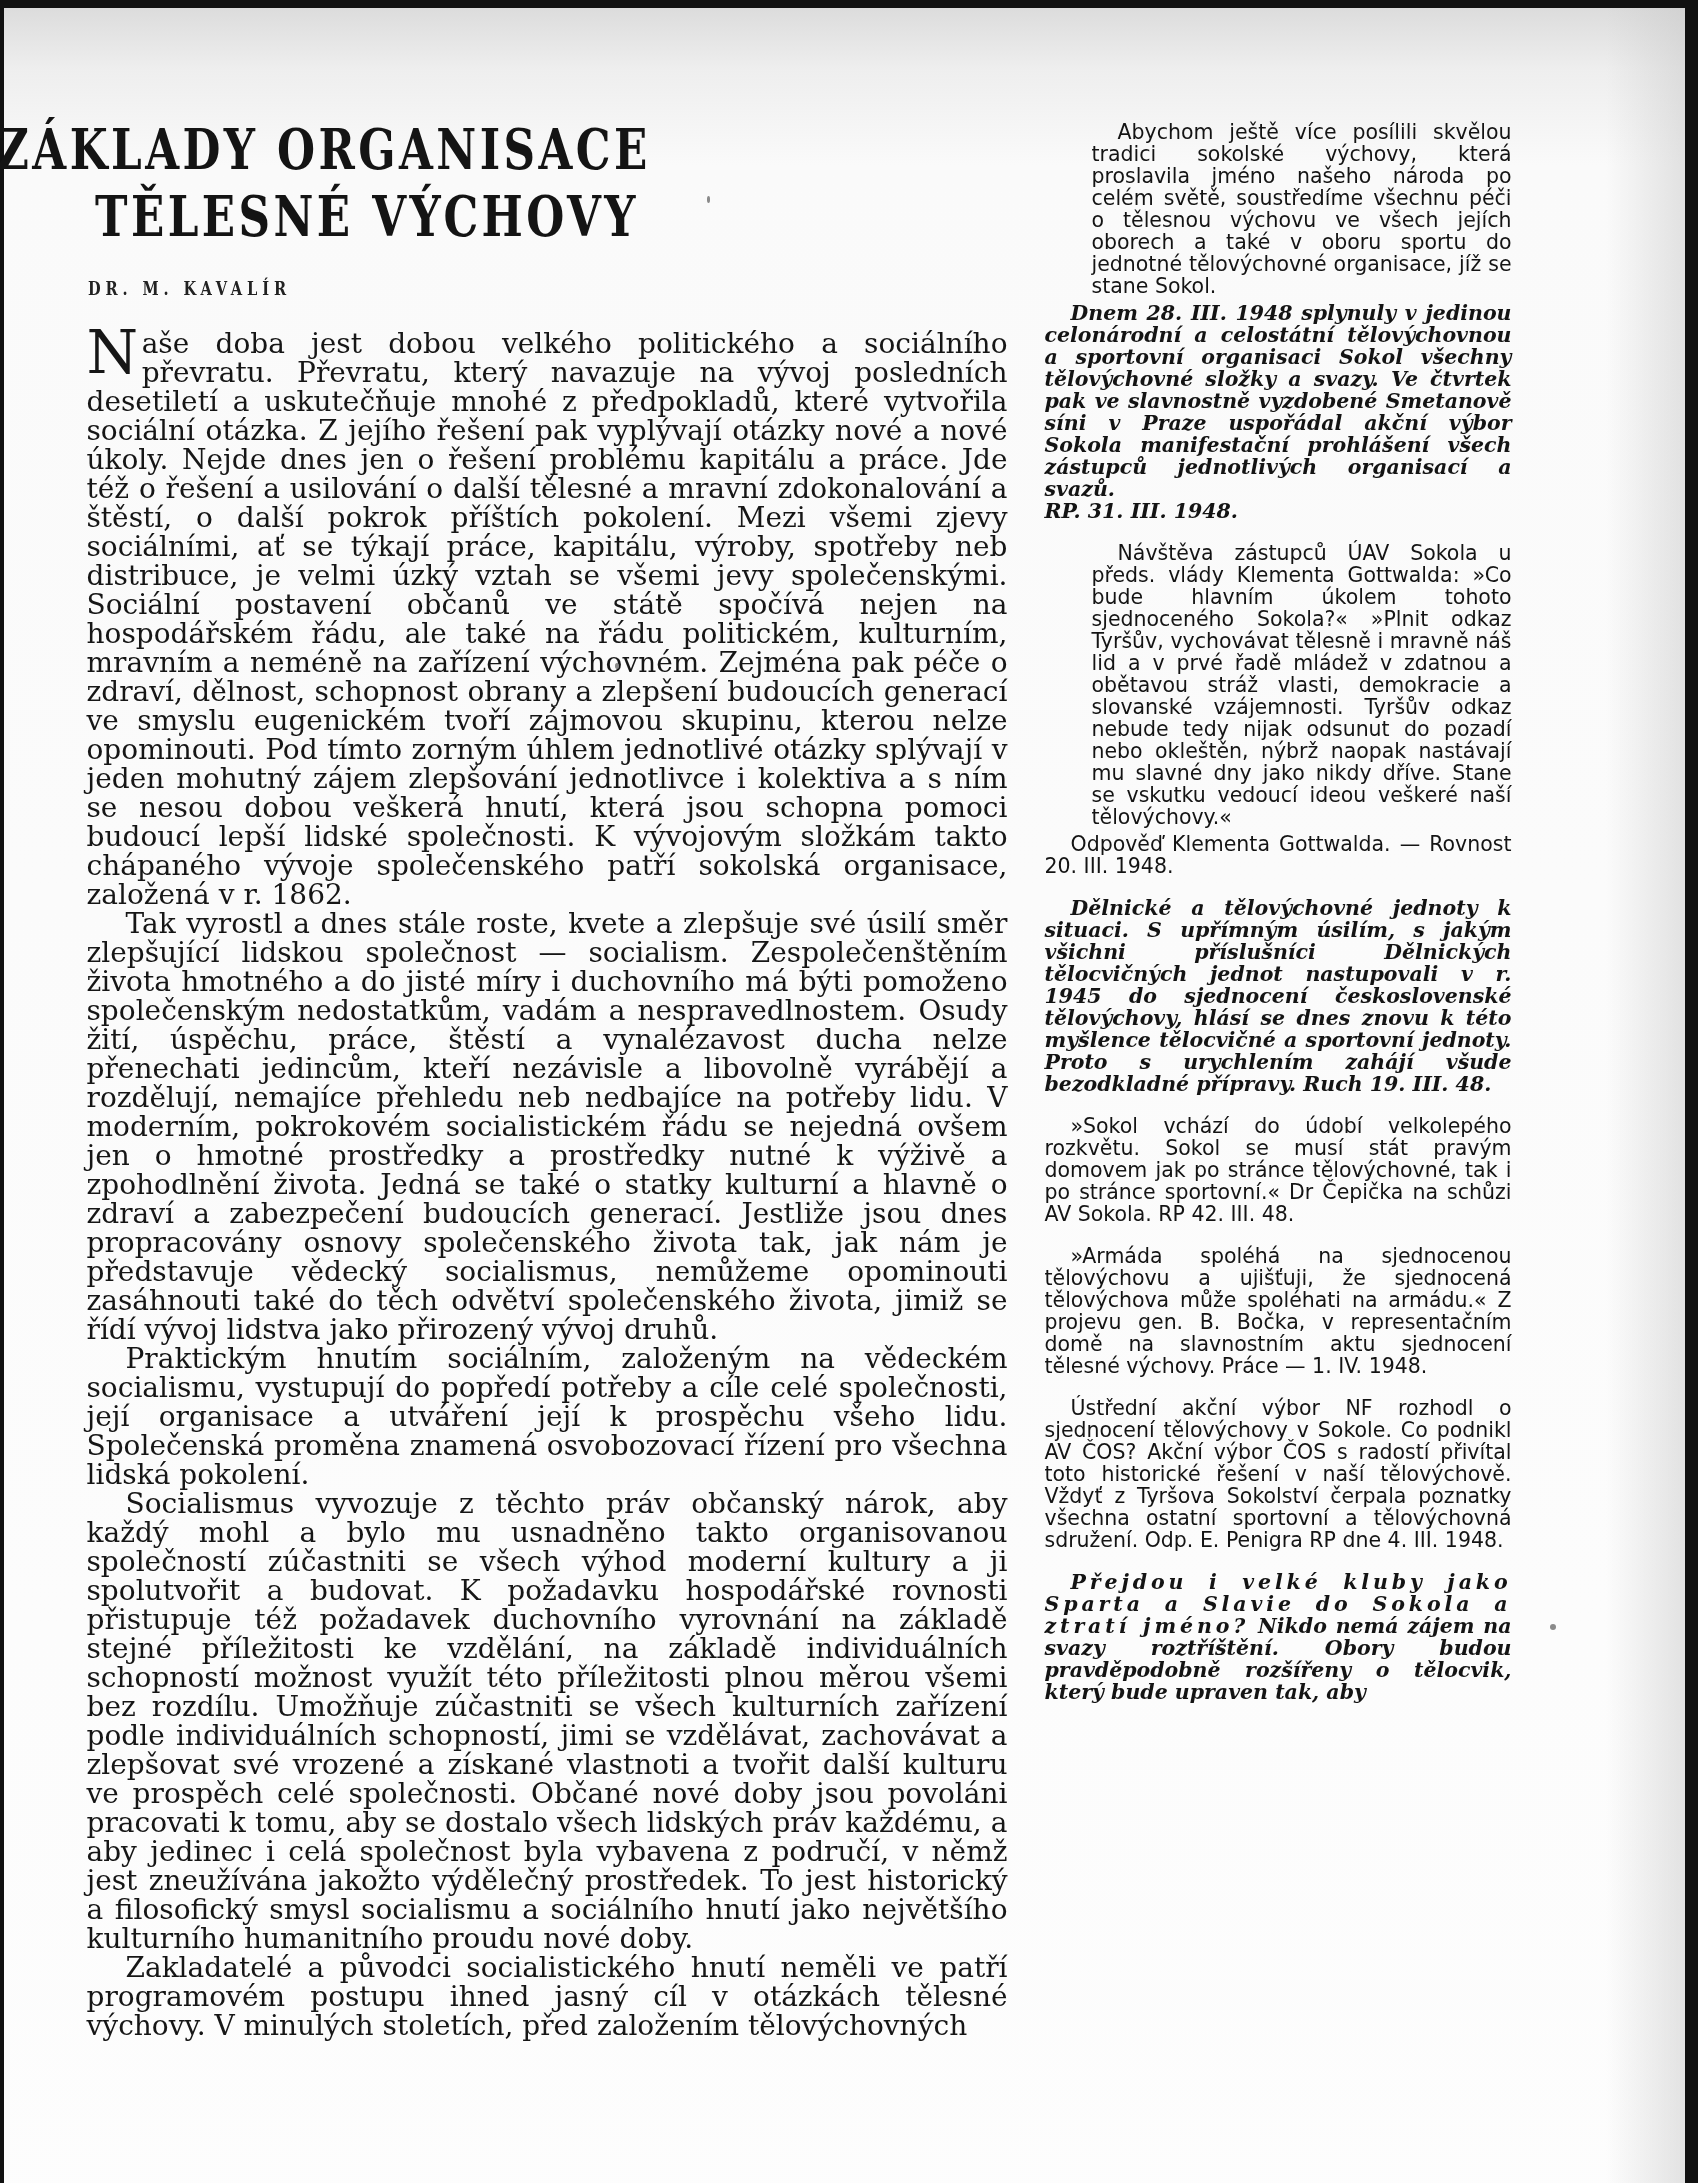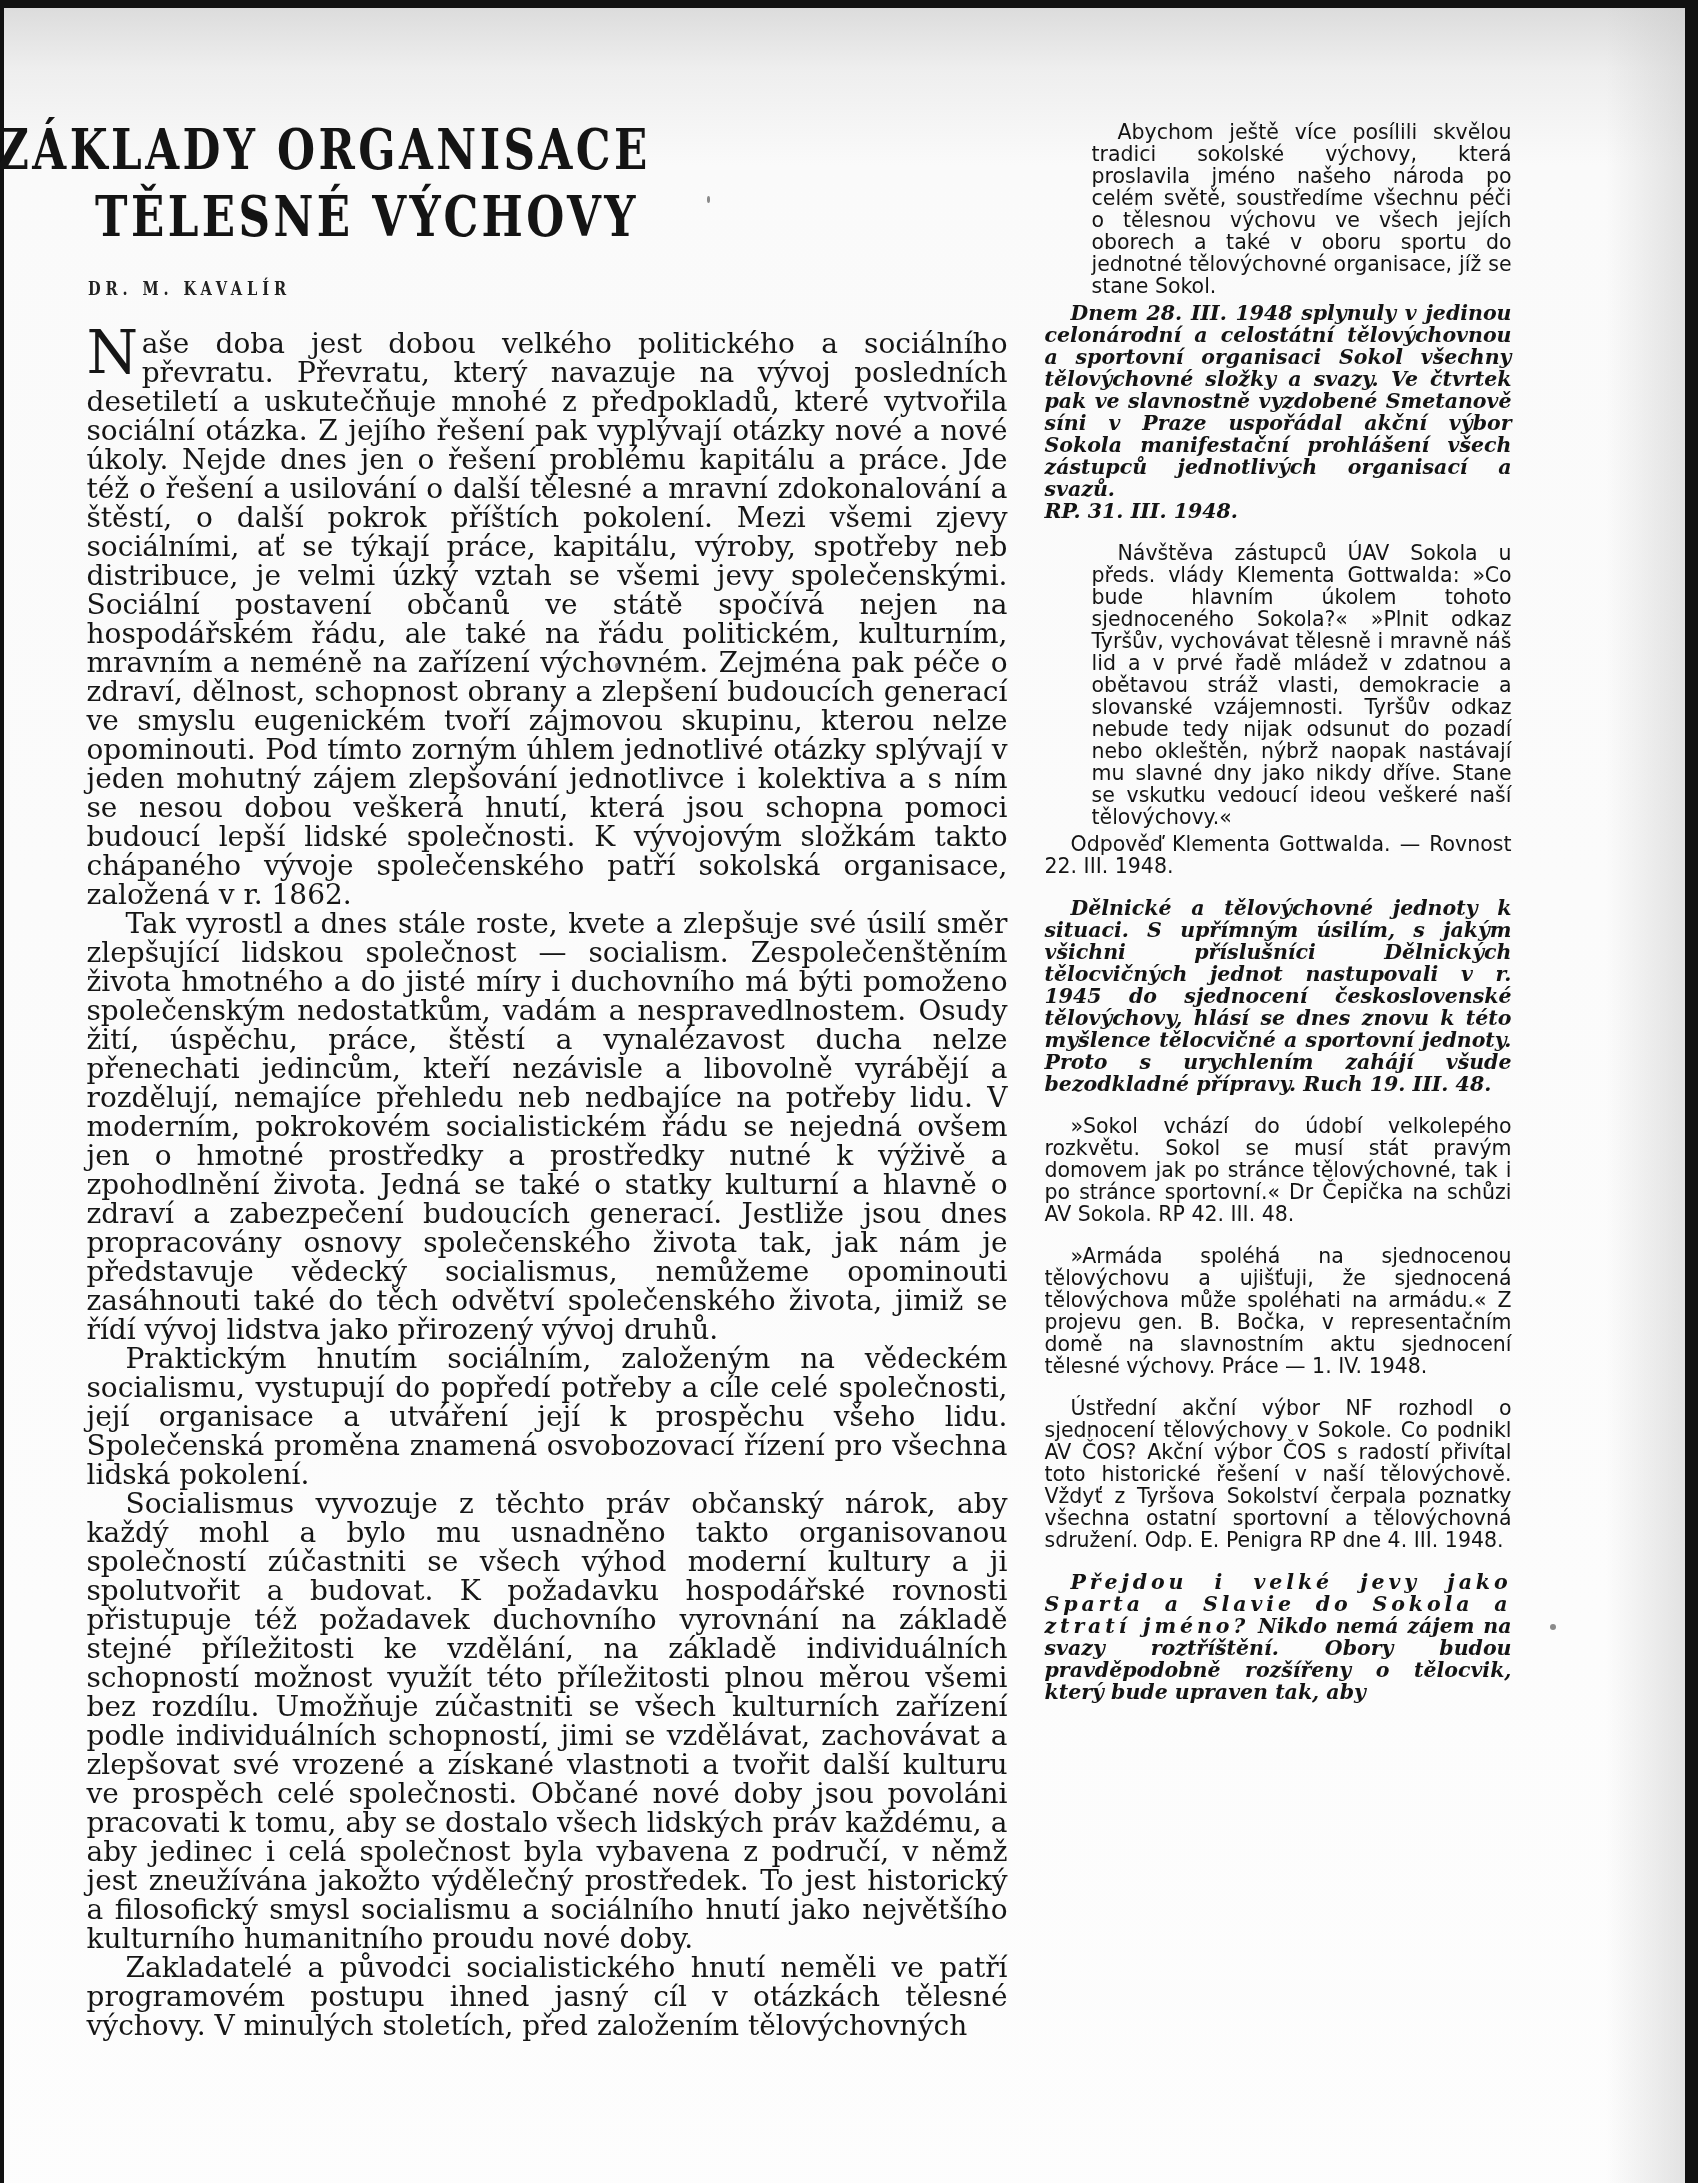--- a/index.html
+++ b/index.html
@@ -76,26 +76,26 @@
     <p>Zakladatelé a původci socialistického hnutí neměli ve patří programovém postupu ihned jasný cíl v otázkách tělesné výchovy. V minulých stoletích, před založením tělovýchovných</p>
   </div>
 
   <div class="col-right">
     <p class="block tight">Abychom ještě více posílili skvělou tradici sokolské výchovy, která proslavila jméno našeho národa po celém světě, soustředíme všechnu péči o tělesnou výchovu ve všech jejích oborech a také v oboru sportu do jednotné tělovýchovné organisace, jíž se stane Sokol.</p>
     <p class="block it">
       <span>Dnem 28. III. 1948 splynuly v jedinou celonárodní a celostátní tělovýchovnou a sportovní organisaci Sokol všechny tělovýchovné složky a svazy. Ve čtvrtek pak ve slavnostně vyzdobené Smetanově síni v Praze uspořádal akční výbor Sokola manifestační prohlášení všech zástupců jednotlivých organisací a svazů.</span>
       <span class="src">RP. 31. III. 1948.</span>
     </p>
     <p class="block tight">Návštěva zástupců ÚAV Sokola u předs. vlády Klementa Gottwalda: »Co bude hlavním úkolem tohoto sjednoceného Sokola?« »Plnit odkaz Tyršův, vychovávat tělesně i mravně náš lid a v prvé řadě mládež v zdatnou a obětavou stráž vlasti, demokracie a slovanské vzájemnosti. Tyršův odkaz nebude tedy nijak odsunut do pozadí nebo okleštěn, nýbrž naopak nastávají mu slavné dny jako nikdy dříve. Stane se vskutku vedoucí ideou veškeré naší tělovýchovy.«</p>
-    <p class="block">Odpověď Klementa Gottwalda. — Rovnost 22. III. 1948.</p>
+    <p class="block">Odpověď Klementa Gottwalda. — Rovnost 20. III. 1948.</p>
     <p class="block it">Dělnické a tělovýchovné jednoty k situaci. S upřímným úsilím, s jakým všichni příslušníci Dělnických tělocvičných jednot nastupovali v r. 1945 do sjednocení československé tělovýchovy, hlásí se dnes znovu k této myšlence tělocvičné a sportovní jednoty. Proto s urychlením zahájí všude bezodkladné přípravy. Ruch 19. III. 48.</p>
     <p class="block">»Sokol vchází do údobí velkolepého rozkvětu. Sokol se musí stát pravým domovem jak po stránce tělovýchovné, tak i po stránce sportovní.« Dr Čepička na schůzi AV Sokola. RP 42. III. 48.</p>
     <p class="block">»Armáda spoléhá na sjednocenou tělovýchovu a ujišťuji, že sjednocená tělovýchova může spoléhati na armádu.« Z projevu gen. B. Bočka, v representačním domě na slavnostním aktu sjednocení tělesné výchovy. Práce — 1. IV. 1948.</p>
     <p class="block">Ústřední akční výbor NF rozhodl o sjednocení tělovýchovy v Sokole. Co podnikl AV ČOS? Akční výbor ČOS s radostí přivítal toto historické řešení v naší tělovýchově. Vždyť z Tyršova Sokolství čerpala poznatky všechna ostatní sportovní a tělovýchovná sdružení. Odp. E. Penigra RP dne 4. III. 1948.</p>
-    <p class="block it"><span class="spaced">Přejdou i velké jevy jako Sparta a Slavie do Sokola a ztratí jméno?</span><span> Nikdo nemá zájem na svazy roztříštění. Obory budou pravděpodobně rozšířeny o tělocvik, který bude upraven tak, aby</span></p>
+    <p class="block it"><span class="spaced">Přejdou i velké kluby jako Sparta a Slavie do Sokola a ztratí jméno?</span><span> Nikdo nemá zájem na svazy roztříštění. Obory budou pravděpodobně rozšířeny o tělocvik, který bude upraven tak, aby</span></p>
   </div>
 
   <div class="page-number">19</div>
 
   <div class="speck" style="left:611px;top:655px;width:4.4px;height:6.1px;"></div>
   <div class="speck" style="left:703px;top:188px;width:3.5px;height:7px;"></div>
   <div class="speck" style="left:1546px;top:1616px;width:6.1px;height:6.1px;"></div>
 
 </div>
 

